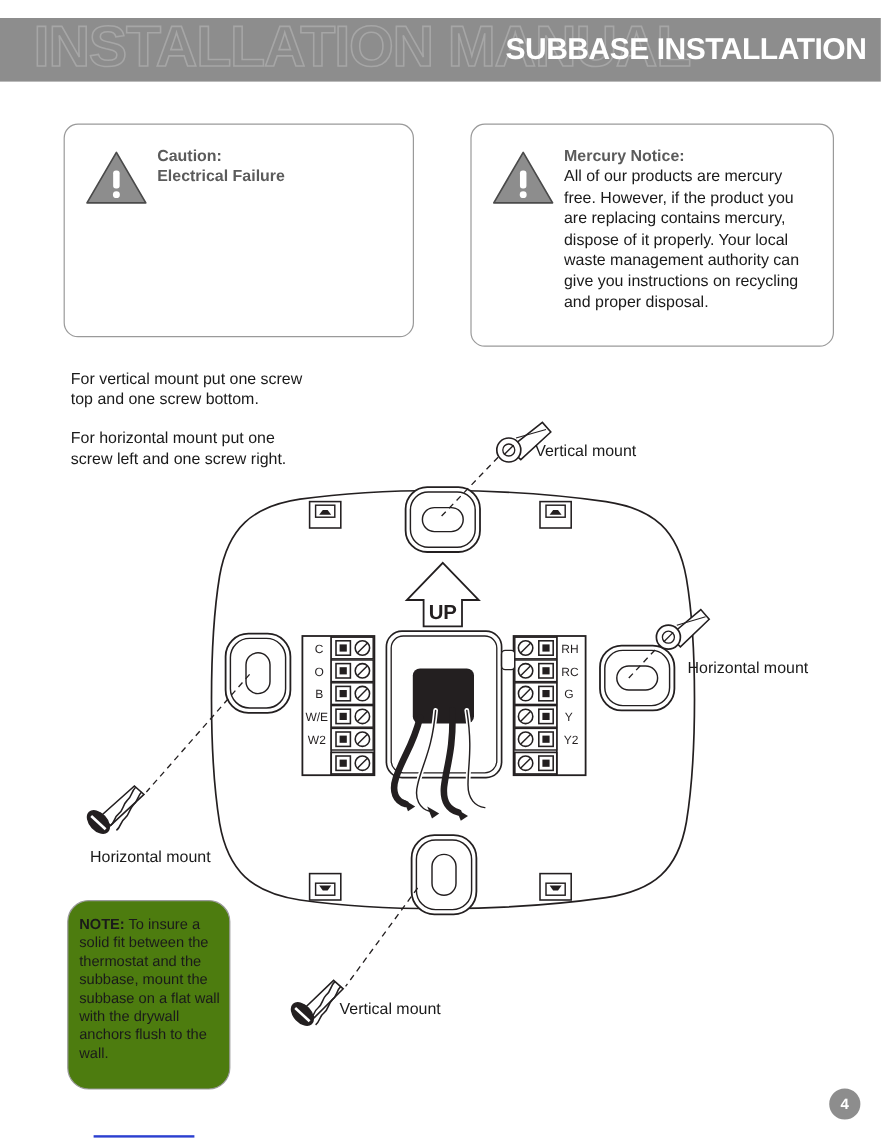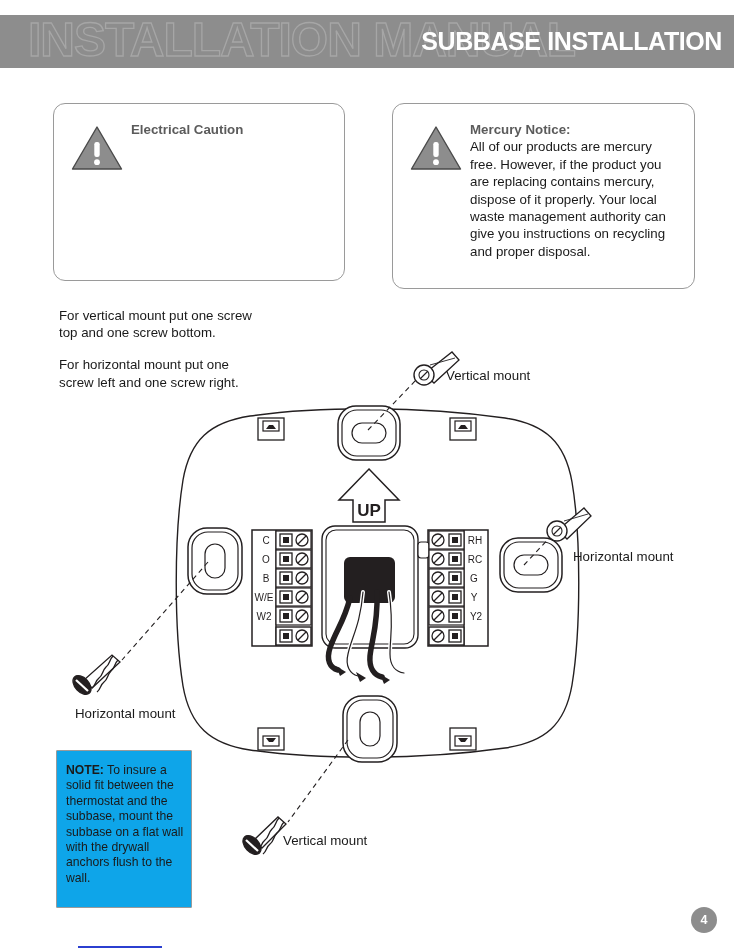--- a/index.html
+++ b/index.html
@@ -81,22 +81,22 @@
   #diagram {
     position: absolute; left: 0; top: 330px;
     width: 734px; height: 560px;
   }
 
   
   #note-box {
     position: absolute; left: 56px; top: 750px;
     width: 136px; height: 158px;
     border: 1px solid #9a9a9a;
-    border-radius: 1px;
-    background: #0ea5e9;
+    border-radius: 18px;
+    background: #4d7c0f;
   }
   #note-text {
     position: absolute; left: 9px; top: 12px; right: 6px;
     font-size: 12.2px; line-height: 15.4px;
     color: #1a1a1a;
   }
   #note-label { font-weight: bold; }
 
   
   #page-badge {
@@ -126,21 +126,22 @@
 </div>
 
 <div class="notice-box" id="caution-box">
   <div class="notice-inner">
     <svg class="warn-tri" viewBox="0 0 54 48">
       <path d="M27 3 L51.5 45 L2.5 45 Z" fill="#8d8d8d" stroke="#4a4a4a" stroke-width="1.4" stroke-linejoin="round"></path>
       <rect x="24.3" y="18" width="5.4" height="15" rx="2.3" fill="#ffffff"></rect>
       <circle cx="27" cy="38.2" r="2.9" fill="#ffffff"></circle>
     </svg>
     <div class="notice-text">
-      <span class="notice-head">Electrical Caution</span>
+      <span class="notice-head">Caution:</span>
+      <span class="notice-head">Electrical Failure</span>
     </div>
   </div>
 </div>
 
 <div class="notice-box" id="mercury-box">
   <div class="notice-inner">
     <svg class="warn-tri" viewBox="0 0 54 48">
       <path d="M27 3 L51.5 45 L2.5 45 Z" fill="#8d8d8d" stroke="#4a4a4a" stroke-width="1.4" stroke-linejoin="round"></path>
       <rect x="24.3" y="18" width="5.4" height="15" rx="2.3" fill="#ffffff"></rect>
       <circle cx="27" cy="38.2" r="2.9" fill="#ffffff"></circle>

